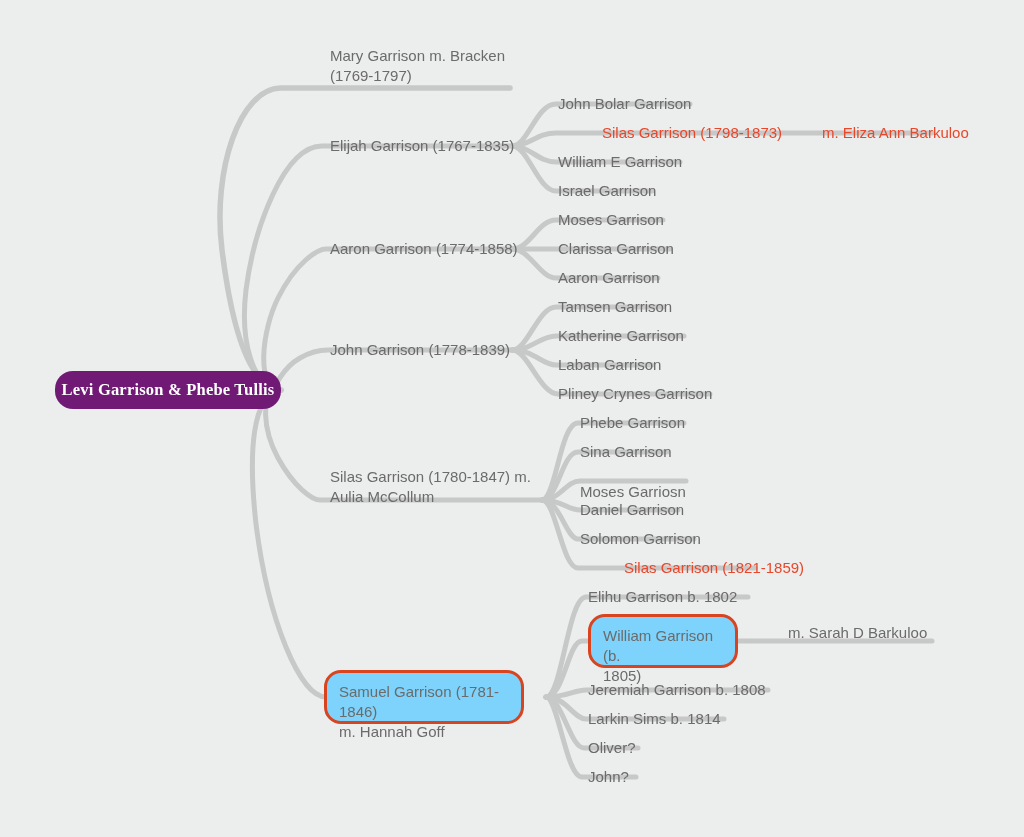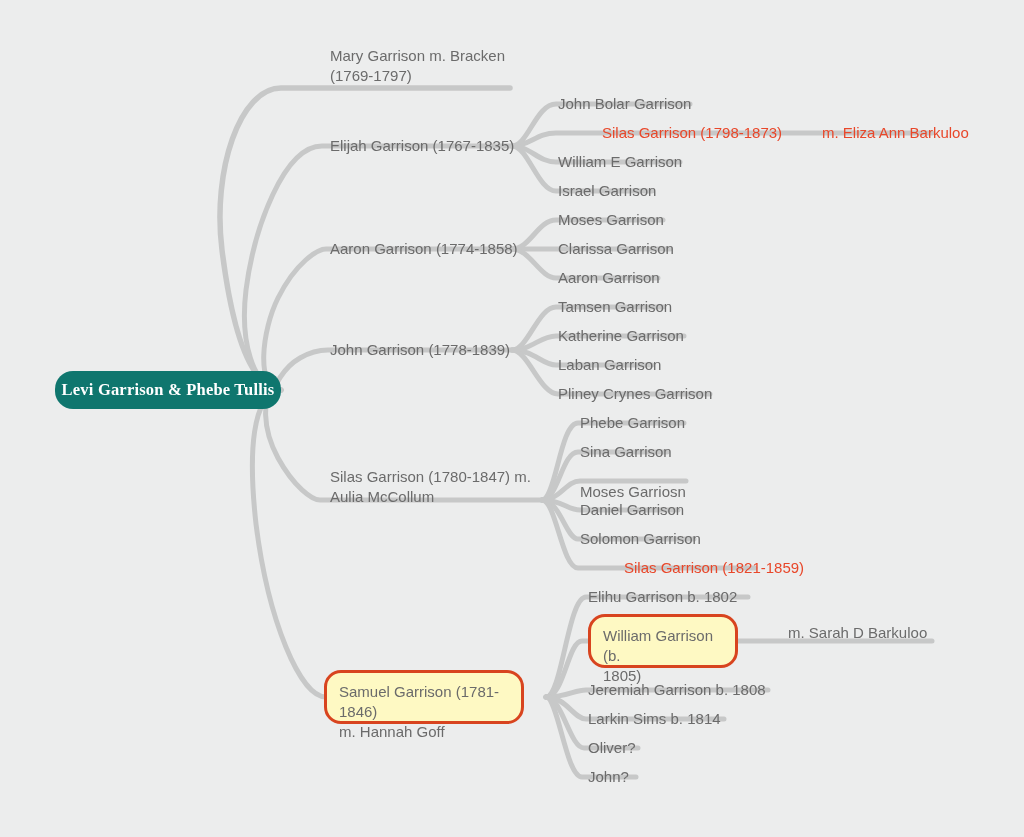--- a/index.html
+++ b/index.html
@@ -8,21 +8,21 @@
     background:#eceded;
     font-family:"Liberation Sans", sans-serif;
     position:relative;overflow:hidden;
   }
   #canvas{position:absolute;inset:0;width:1024px;height:837px;}
   #links{position:absolute;left:0;top:0;width:1024px;height:837px;}
 
   .node{position:absolute;box-sizing:border-box;}
 
   .root{
-    background:#0f766e;
+    background:#701a75;
     color:#ffffff;
     border-radius:18px;
     font-family:"Liberation Serif", serif;
     font-weight:bold;
     font-size:16.5px;
     letter-spacing:.2px;
     display:flex;align-items:center;justify-content:center;
     white-space:nowrap;
   }
 
@@ -31,21 +31,21 @@
     font-size:15px;
     line-height:20px;
     white-space:pre-line;
     padding:0 2px;
   }
   .txt.red{color:#e8472a;margin-left:44px;}
   .txt.nowrap{white-space:nowrap;}
 
   .boxed{
     border:3px solid #d8441f;
-    background:#fef9c3;
+    background:#7dd3fc;
     border-radius:17px;
     padding:9px 12px;
     box-sizing:border-box;
   }
   .boxed .txt{padding:0;}
 </style>
 </head>
 <body>
 
 <div id="canvas">

